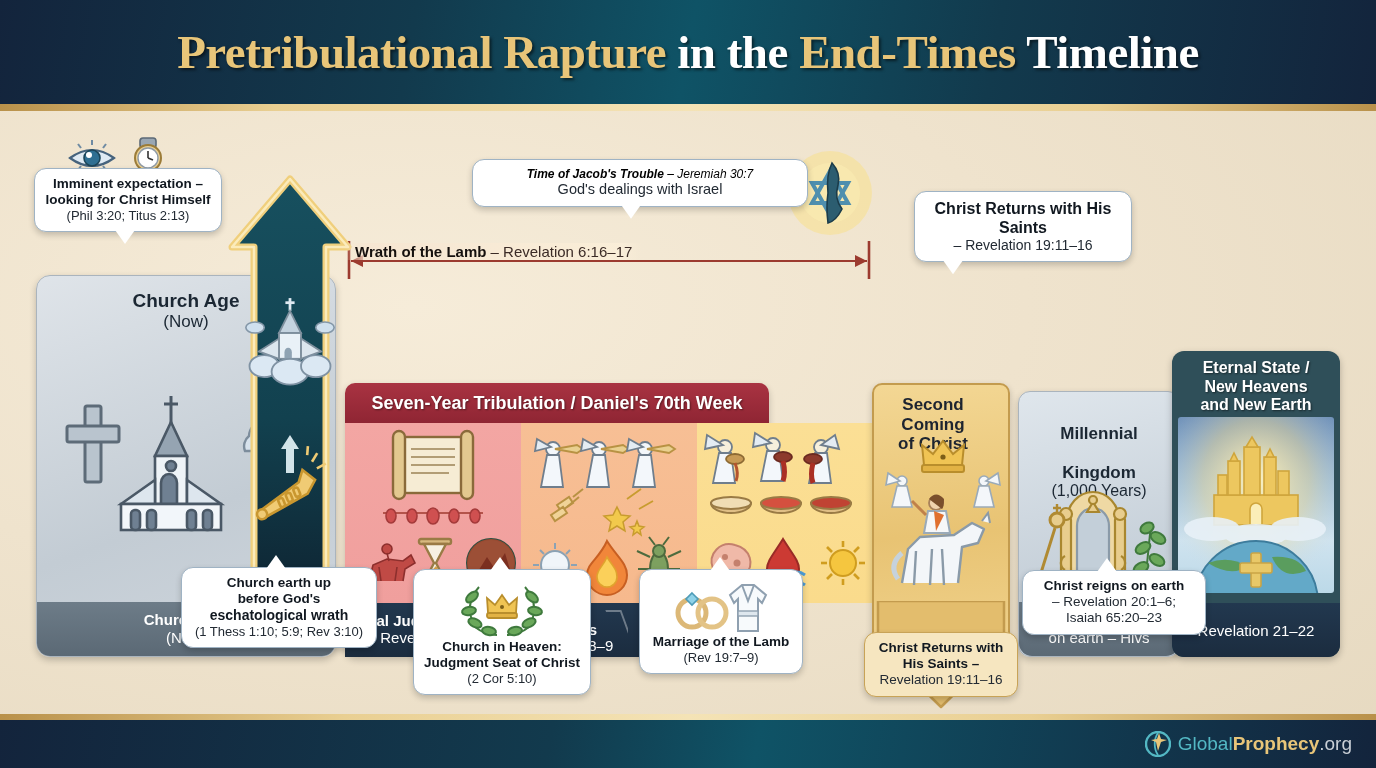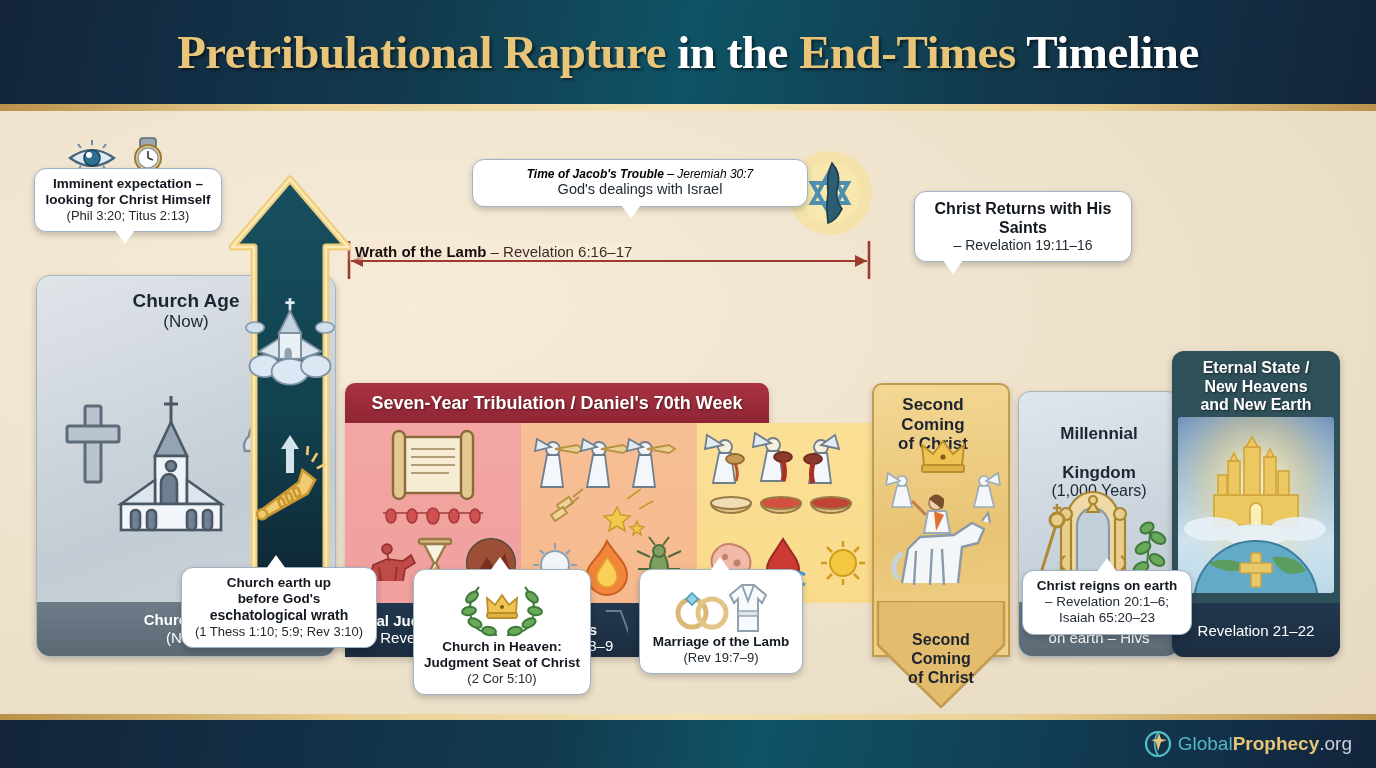--- a/index.html
+++ b/index.html
@@ -770,22 +770,27 @@
         <g transform="translate(62,2)">
           <path d="M14 4 L26 4 L38 14 L34 22 L30 18 L30 50 L10 50 L10 18 L6 22 L2 14 Z" fill="#f7fafc" stroke="#8fa0b0" stroke-width="2"></path>
           <path d="M14 4 L20 20 L26 4" fill="none" stroke="#8fa0b0" stroke-width="2"></path>
           <rect x="10" y="30" width="20" height="5" fill="#dee7ee" stroke="#8fa0b0" stroke-width="1.4"></rect>
         </g>
       </svg>
       <span class="ln line-b" style="font-size:13.5px;">Marriage of the Lamb</span>
       <span class="ln line-n" style="font-size:13px;">(Rev 19:7–9)</span>
     </div>
 
-
-    <div class="callout" id="co-reigns" style="left:1022px;top:459px;width:170px;">
+    <div class="callout gold" id="co-returns-bottom" style="left:864px;top:521px;width:154px;">
+      <span class="ln line-b" style="font-size:13.5px;">Christ Returns with</span>
+      <span class="ln line-b" style="font-size:13.5px;">His Saints –</span>
+      <span class="ln line-n" style="font-size:13.5px;">Revelation 19:11–16</span>
+    </div>
+
+    <div class="callout" id="co-reigns" style="left:1022px;top:459px;width:184px;">
       <div class="tail up" style="left:74px;top:-13px;"></div>
       <span class="ln line-b" style="font-size:13.5px;">Christ reigns on earth</span>
       <span class="ln line-n" style="font-size:13.5px;">– Revelation 20:1–6;</span>
       <span class="ln line-n" style="font-size:13.5px;">Isaiah 65:20–23</span>
     </div>
 
   </div>
 
   <div id="footer-rule"></div>
   <div id="footer">

